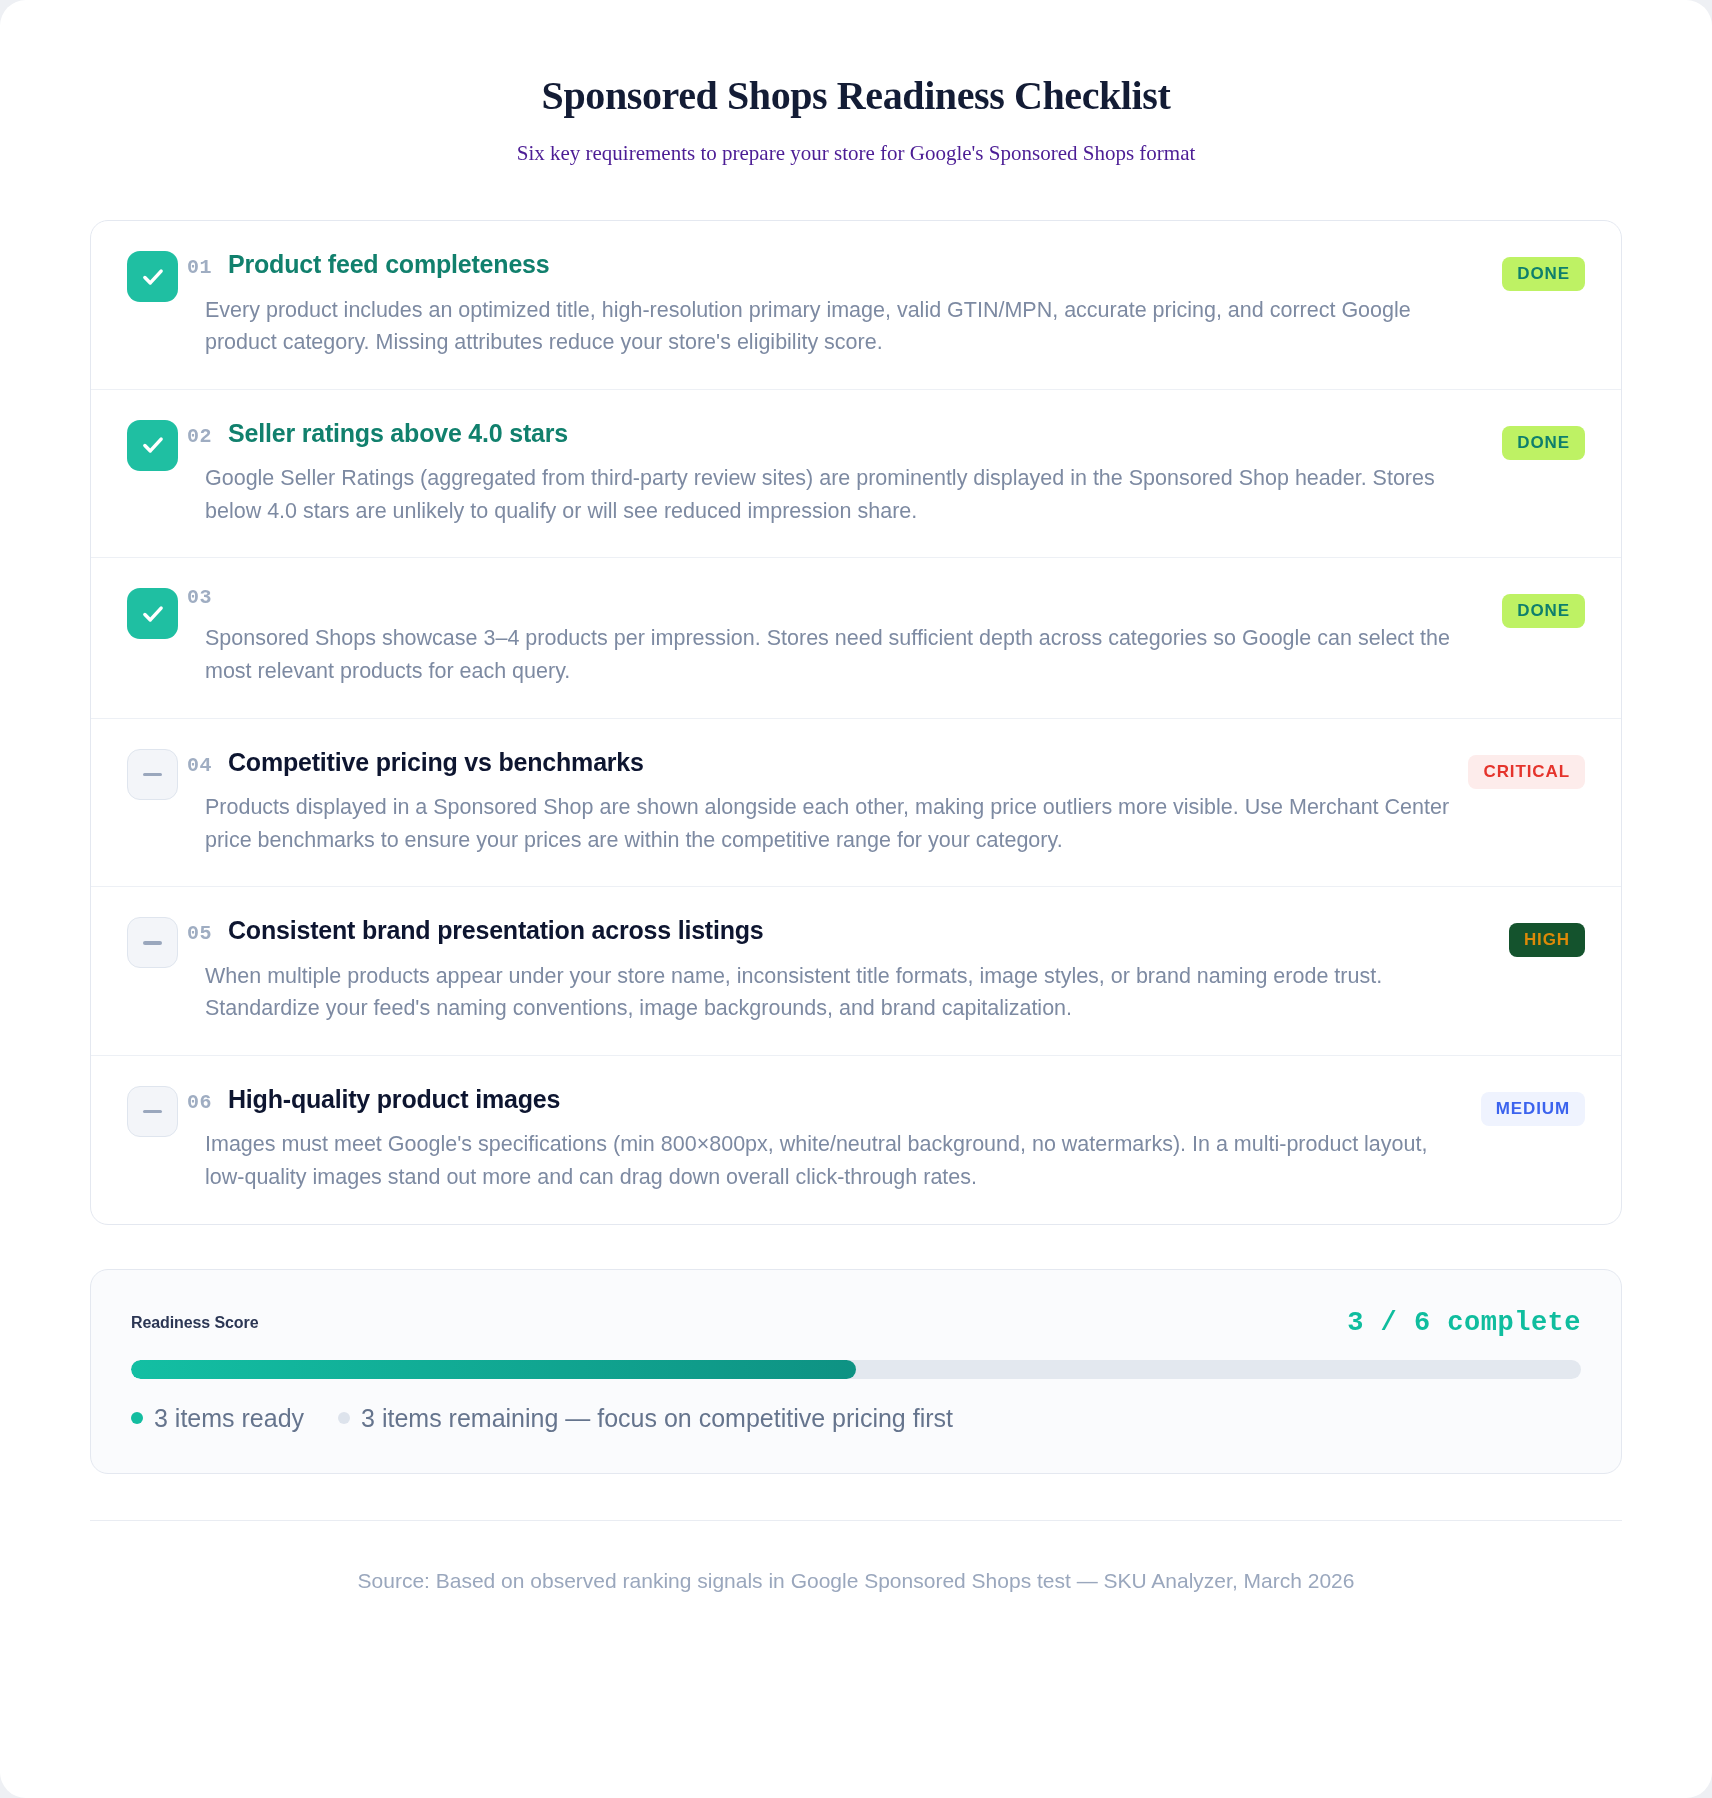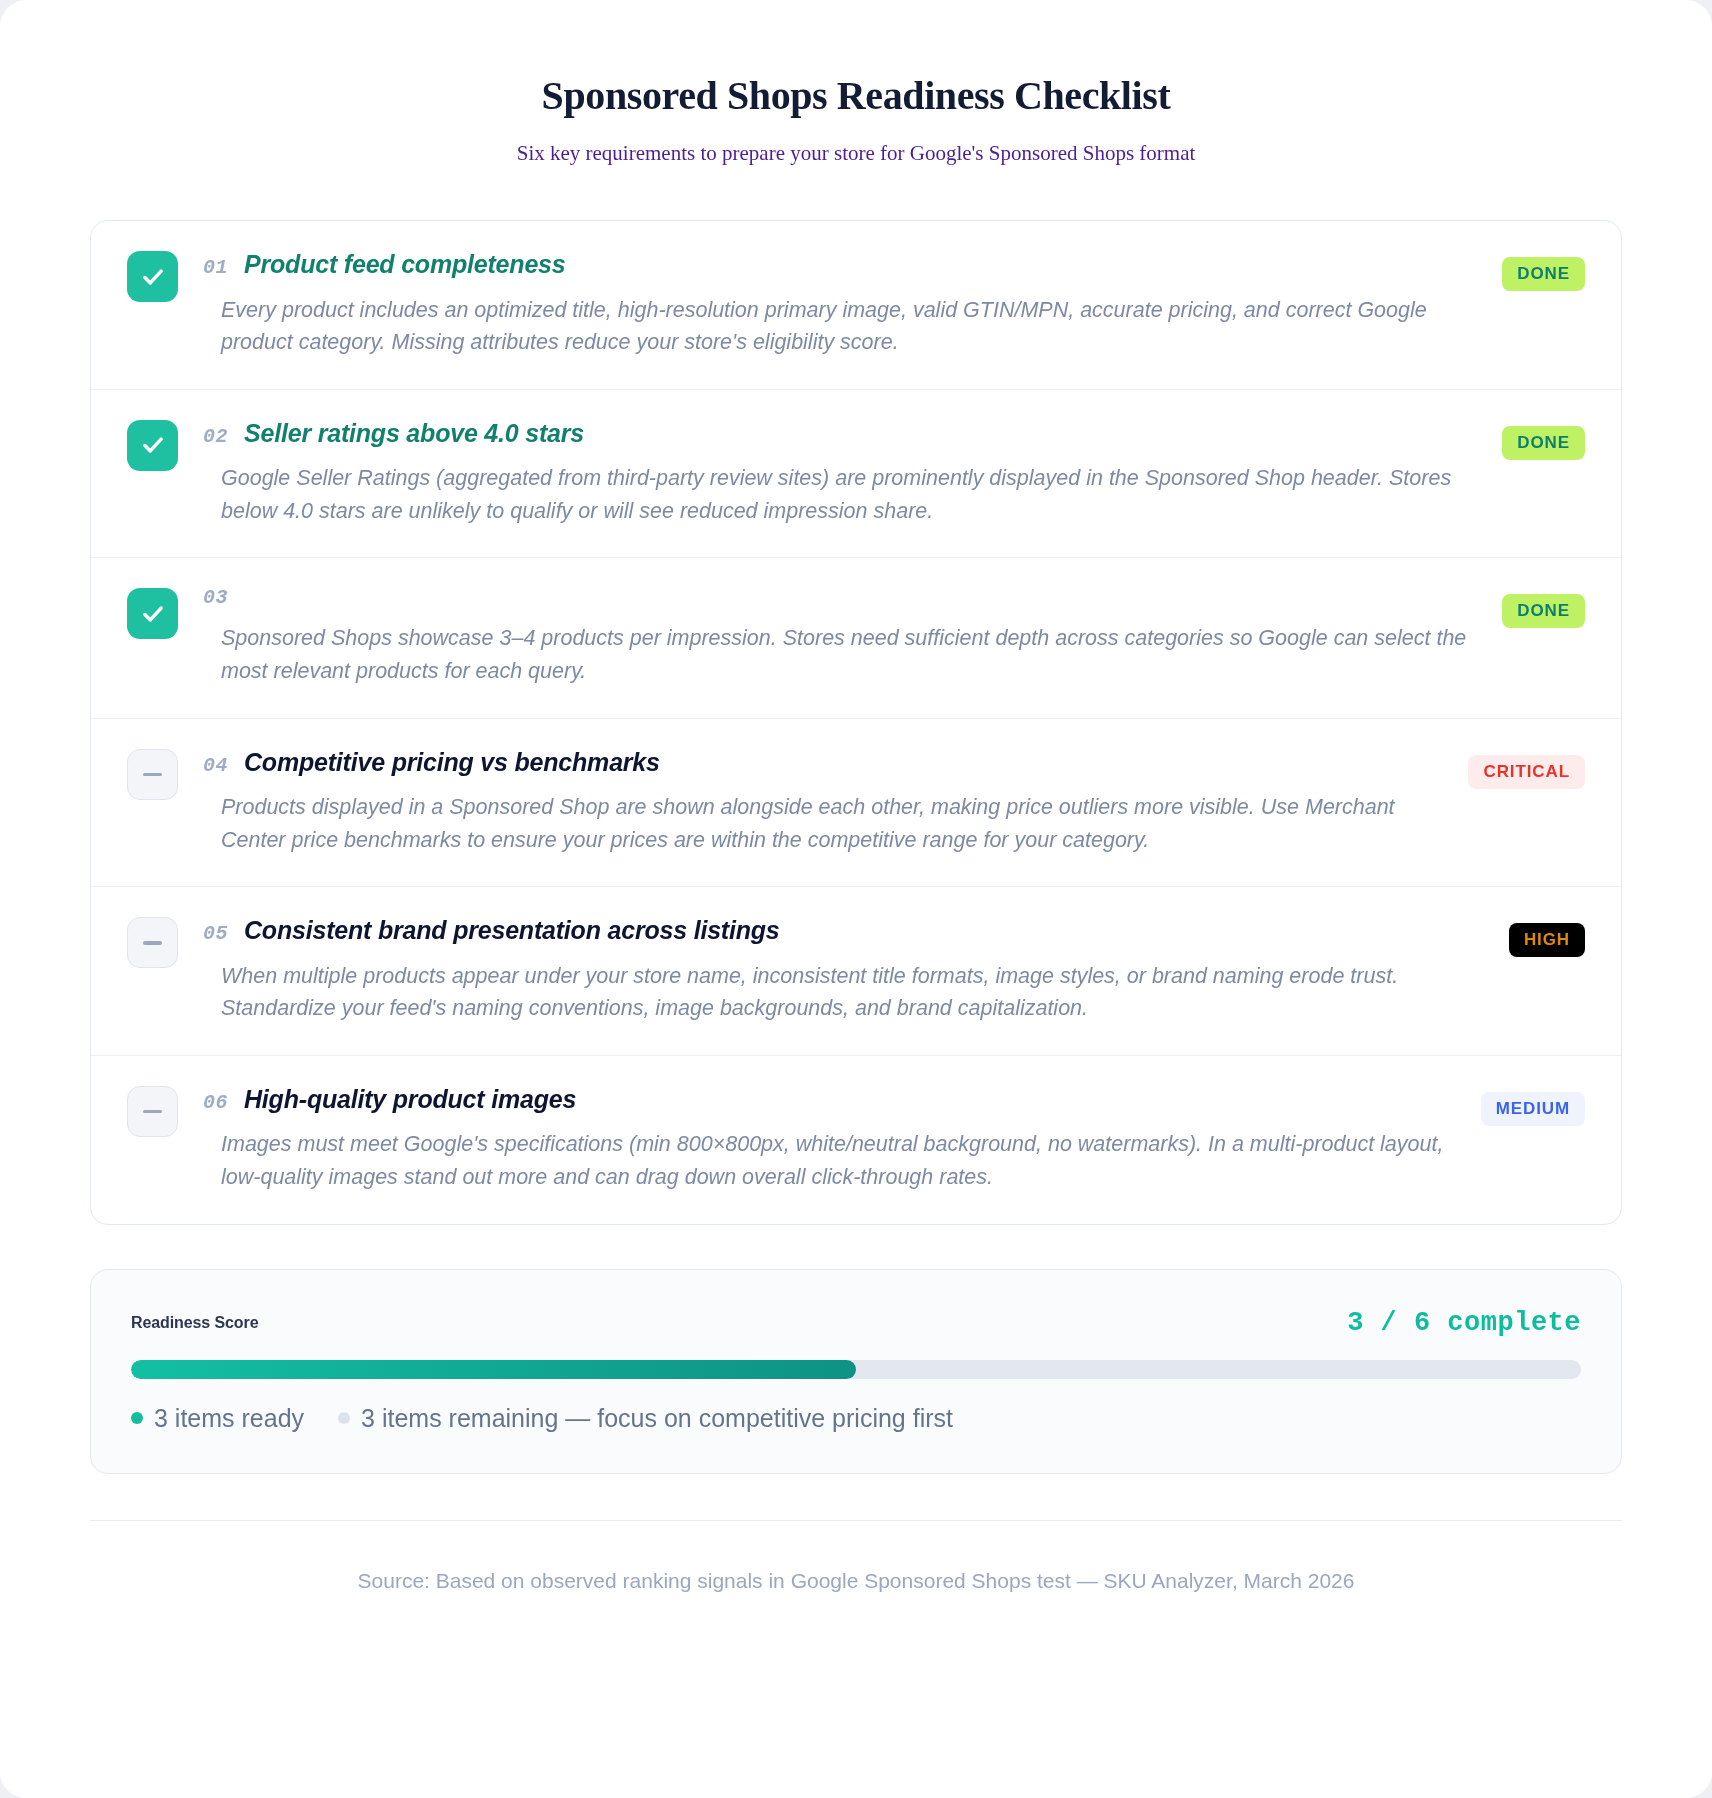--- a/index.html
+++ b/index.html
@@ -83,24 +83,23 @@
   }
   .checkbox .dash {
     width: 19px;
     height: 3.4px;
     border-radius: 2px;
     background: #9aa7bd;
     display: block;
   }
 
   .row-body {
-    margin-left: 25px;
+    margin-left: 9px;
     flex: 1 1 auto;
     min-width: 0;
-    font-style: italic;
   }
 
   .row-headline {
     display: flex;
     align-items: baseline;
     gap: 16px;
   }
 
   .row-num {
     font-family: "Liberation Mono", monospace;
@@ -138,21 +137,21 @@
     padding: 8px 15px 9px 15px;
     border-radius: 8px;
     font-size: 17px;
     font-weight: bold;
     letter-spacing: 0.9px;
     line-height: 1;
     white-space: nowrap;
   }
   .badge.done     { background: #bef264; color: #0e7f6c; }
   .badge.critical { background: #fdeceb; color: #e5342c; }
-  .badge.high     { background: #000000; color: #dd8a08; }
+  .badge.high     { background: #14532d; color: #dd8a08; }
   .badge.medium   { background: #eff3fe; color: #3b63ee; }
 
   
   .score-card {
     margin-top: 44px;
     border: 1.6px solid #e4e8f0;
     border-radius: 18px;
     background: #fafbfd;
     padding: 38px 40px 40px 40px;
   }

